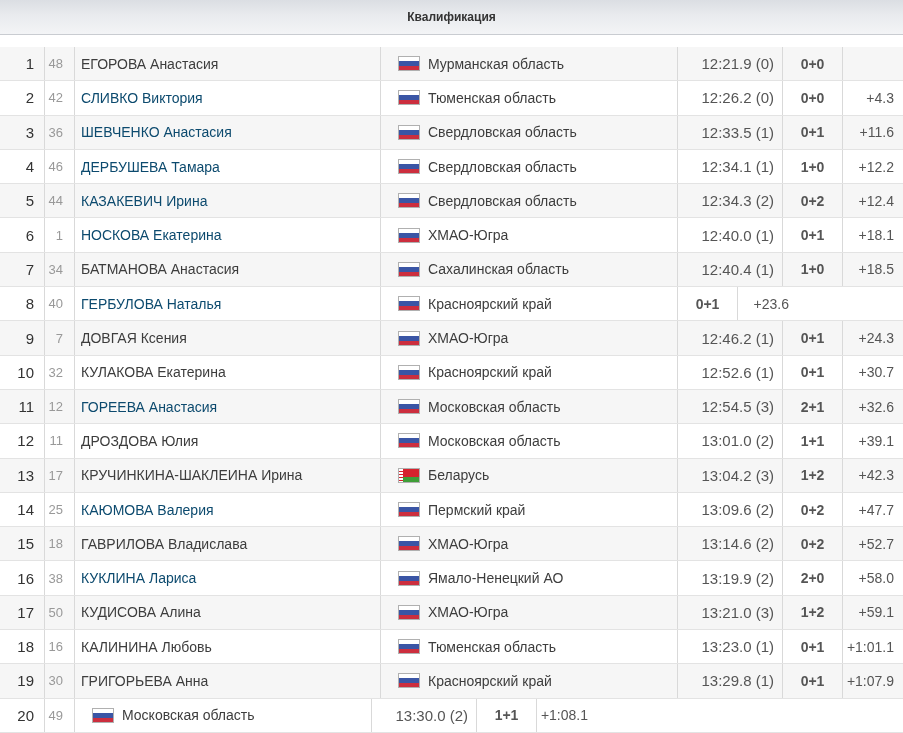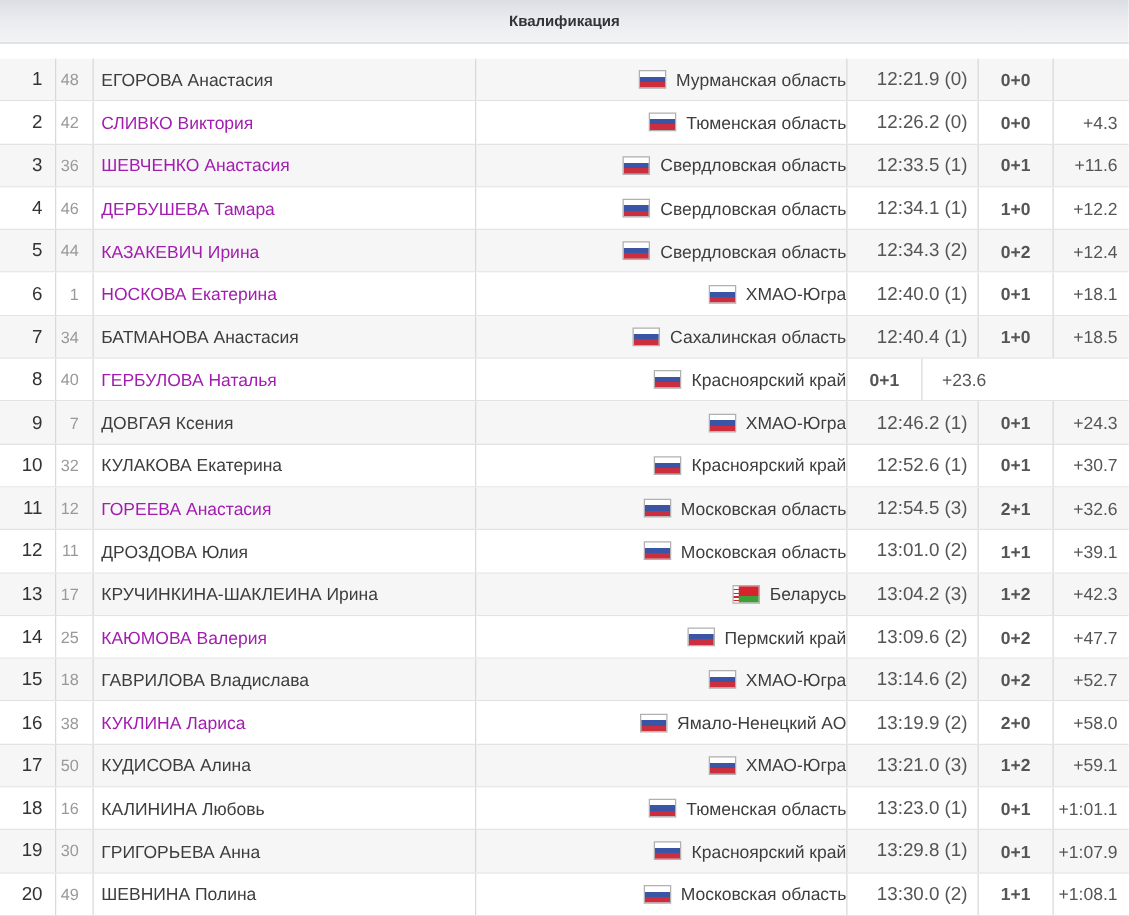--- a/index.html
+++ b/index.html
@@ -24,22 +24,22 @@
     background:#fff;font-size:14px;color:#3d3d3d;
   }
   .row.shade{background:#f6f6f6;}
   .cell{
     display:flex;align-items:center;box-sizing:border-box;
     border-right:1px solid #d9d9d9;white-space:nowrap;overflow:hidden;
   }
   .c-rank{width:45px;justify-content:flex-end;padding-right:10px;font-size:15px;color:#333;}
   .c-bib{width:30px;justify-content:flex-end;padding-right:11px;font-size:13px;color:#999;}
   .c-name{width:306px;padding-left:6px;}
-  .c-name .link{color:#a21caf;cursor:pointer;}
-  .c-region{width:297px;padding-left:17px;justify-content:flex-end;}
+  .c-name .link{color:#0c4a6e;cursor:pointer;}
+  .c-region{width:297px;padding-left:17px;}
   .c-region .region-text{margin-left:8px;}
   .c-time{width:105px;justify-content:flex-end;padding-right:8px;font-size:15px;color:#555;}
   .c-pen{width:60px;justify-content:center;font-size:14px;color:#555;font-weight:bold;}
   .c-gap{width:60px;justify-content:flex-end;padding-right:9px;font-size:14px;color:#555;border-right:none;}
   .flag{
     width:20px;height:13px;flex:none;
     border:1px solid #b0b0b0;box-sizing:content-box;
   }
   .flag-ru{background:linear-gradient(180deg,#ffffff 0 33%,#3a55a5 33% 66%,#cc2e3e 66% 100%);}
   .flag-by{
@@ -322,23 +322,20 @@
       <span class="flag flag-ru"></span>
       <span class="region-text">Красноярский край</span>
     </div>
     <div class="cell c-time">13:29.8 (1)</div>
     <div class="cell c-pen">0+1</div>
     <div class="cell c-gap">+1:07.9</div>
   </div>
     <div class="row">
     <div class="cell c-rank">20</div>
     <div class="cell c-bib">49</div>
-    <div class="cell c-name">
-      <span>ШЕВНИНА Полина</span>
-    </div>
     <div class="cell c-region">
       <span class="flag flag-ru"></span>
       <span class="region-text">Московская область</span>
     </div>
     <div class="cell c-time">13:30.0 (2)</div>
     <div class="cell c-pen">1+1</div>
     <div class="cell c-gap">+1:08.1</div>
   </div>
   </div>
 

